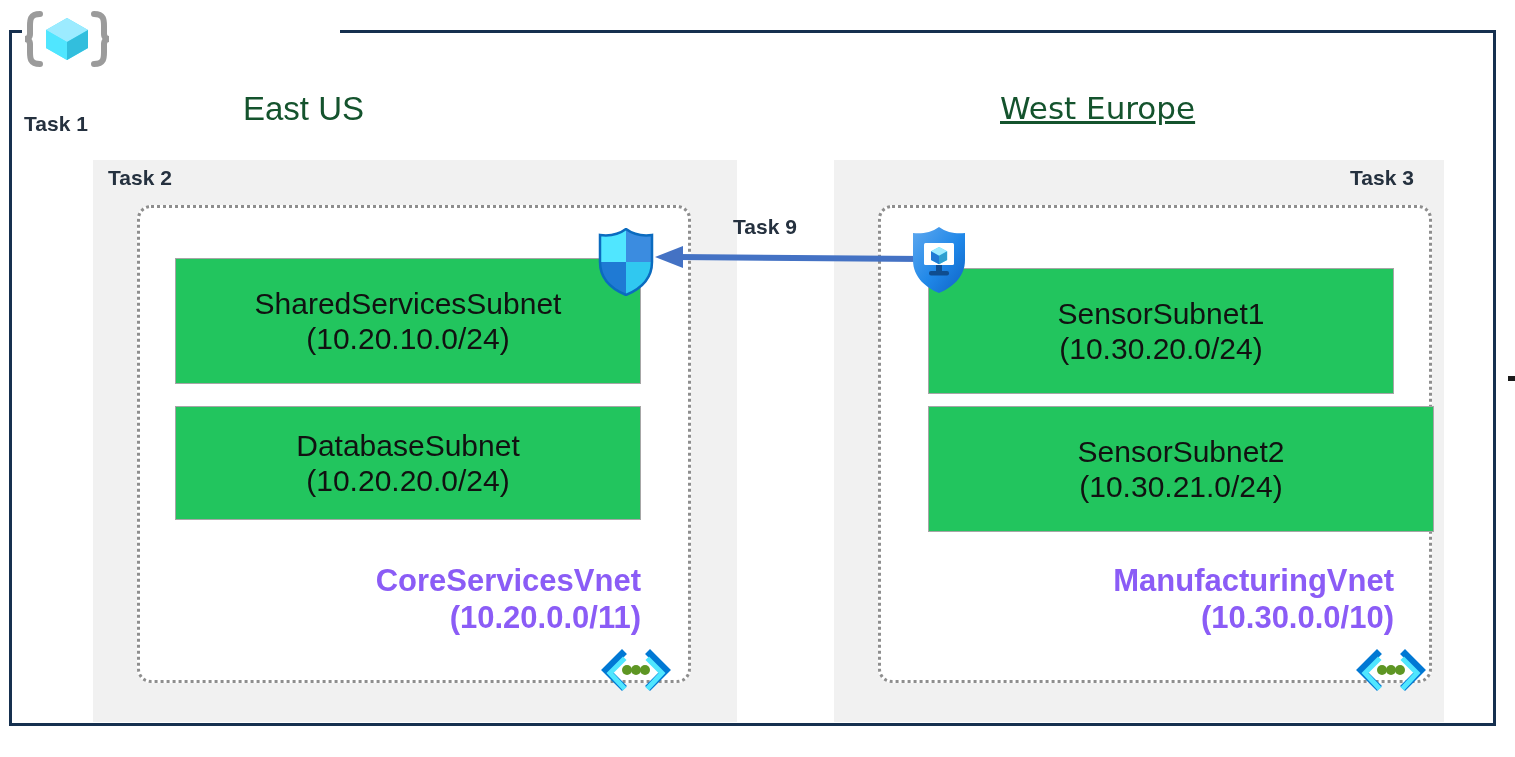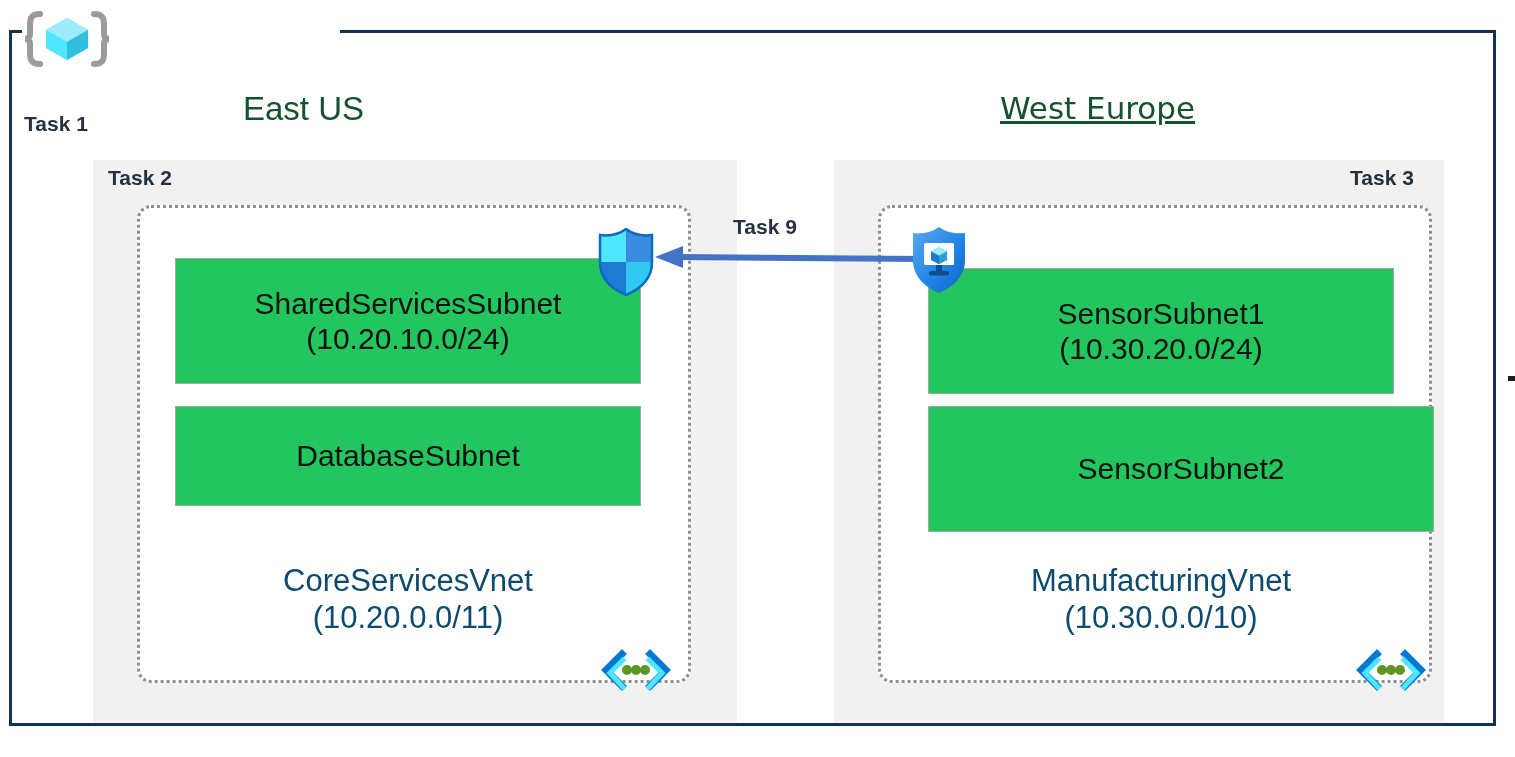--- a/index.html
+++ b/index.html
@@ -128,32 +128,33 @@
     align-items: center;
     justify-content: center;
     font-size: 30px;
     color: #111111;
     line-height: 1.18;
   }
   .subnet-name { display: block; }
   .subnet-cidr { display: block; }
 
   .sn-shared { left: 175px; top: 258px;  width: 466px; height: 126px; }
-  .sn-db     { left: 175px; top: 406px;  width: 466px; height: 100px; }
+  .sn-db     { left: 175px; top: 406px;  width: 466px; height: 114px; }
   .sn-s1     { left: 928px; top: 268px;  width: 466px; height: 126px; }
   .sn-s2     { left: 928px; top: 406px;  width: 506px; height: 126px; }
 
   
   .vnet-caption {
     position: absolute;
-    text-align: center;
+    text-align: right;
     font-size: 31px;
-    color: #0c4a6e;
+    color: #8b5cf6;
     line-height: 1.18;
     white-space: nowrap;
+    font-weight: bold;
   }
   .vnet-caption-left  { left: 175px; top: 563px; width: 466px; }
   .vnet-caption-right { left: 928px; top: 563px; width: 466px; }
 
   
   .vnet-icon {
     position: absolute;
     width: 72px;
     height: 44px;
   }
@@ -228,28 +229,30 @@
 
   <div class="vnet-box vnet-box-left"></div>
   <div class="vnet-box vnet-box-right"></div>
 
   <div class="subnet-box sn-shared">
     <span class="subnet-name">SharedServicesSubnet</span>
     <span class="subnet-cidr">(10.20.10.0/24)</span>
   </div>
   <div class="subnet-box sn-db">
     <span class="subnet-name">DatabaseSubnet</span>
+    <span class="subnet-cidr">(10.20.20.0/24)</span>
   </div>
 
   <div class="subnet-box sn-s1">
     <span class="subnet-name">SensorSubnet1</span>
     <span class="subnet-cidr">(10.30.20.0/24)</span>
   </div>
   <div class="subnet-box sn-s2">
     <span class="subnet-name">SensorSubnet2</span>
+    <span class="subnet-cidr">(10.30.21.0/24)</span>
   </div>
 
   <div class="vnet-caption vnet-caption-left">
     <div>CoreServicesVnet</div>
     <div>(10.20.0.0/11)</div>
   </div>
   <div class="vnet-caption vnet-caption-right">
     <div>ManufacturingVnet</div>
     <div>(10.30.0.0/10)</div>
   </div>

